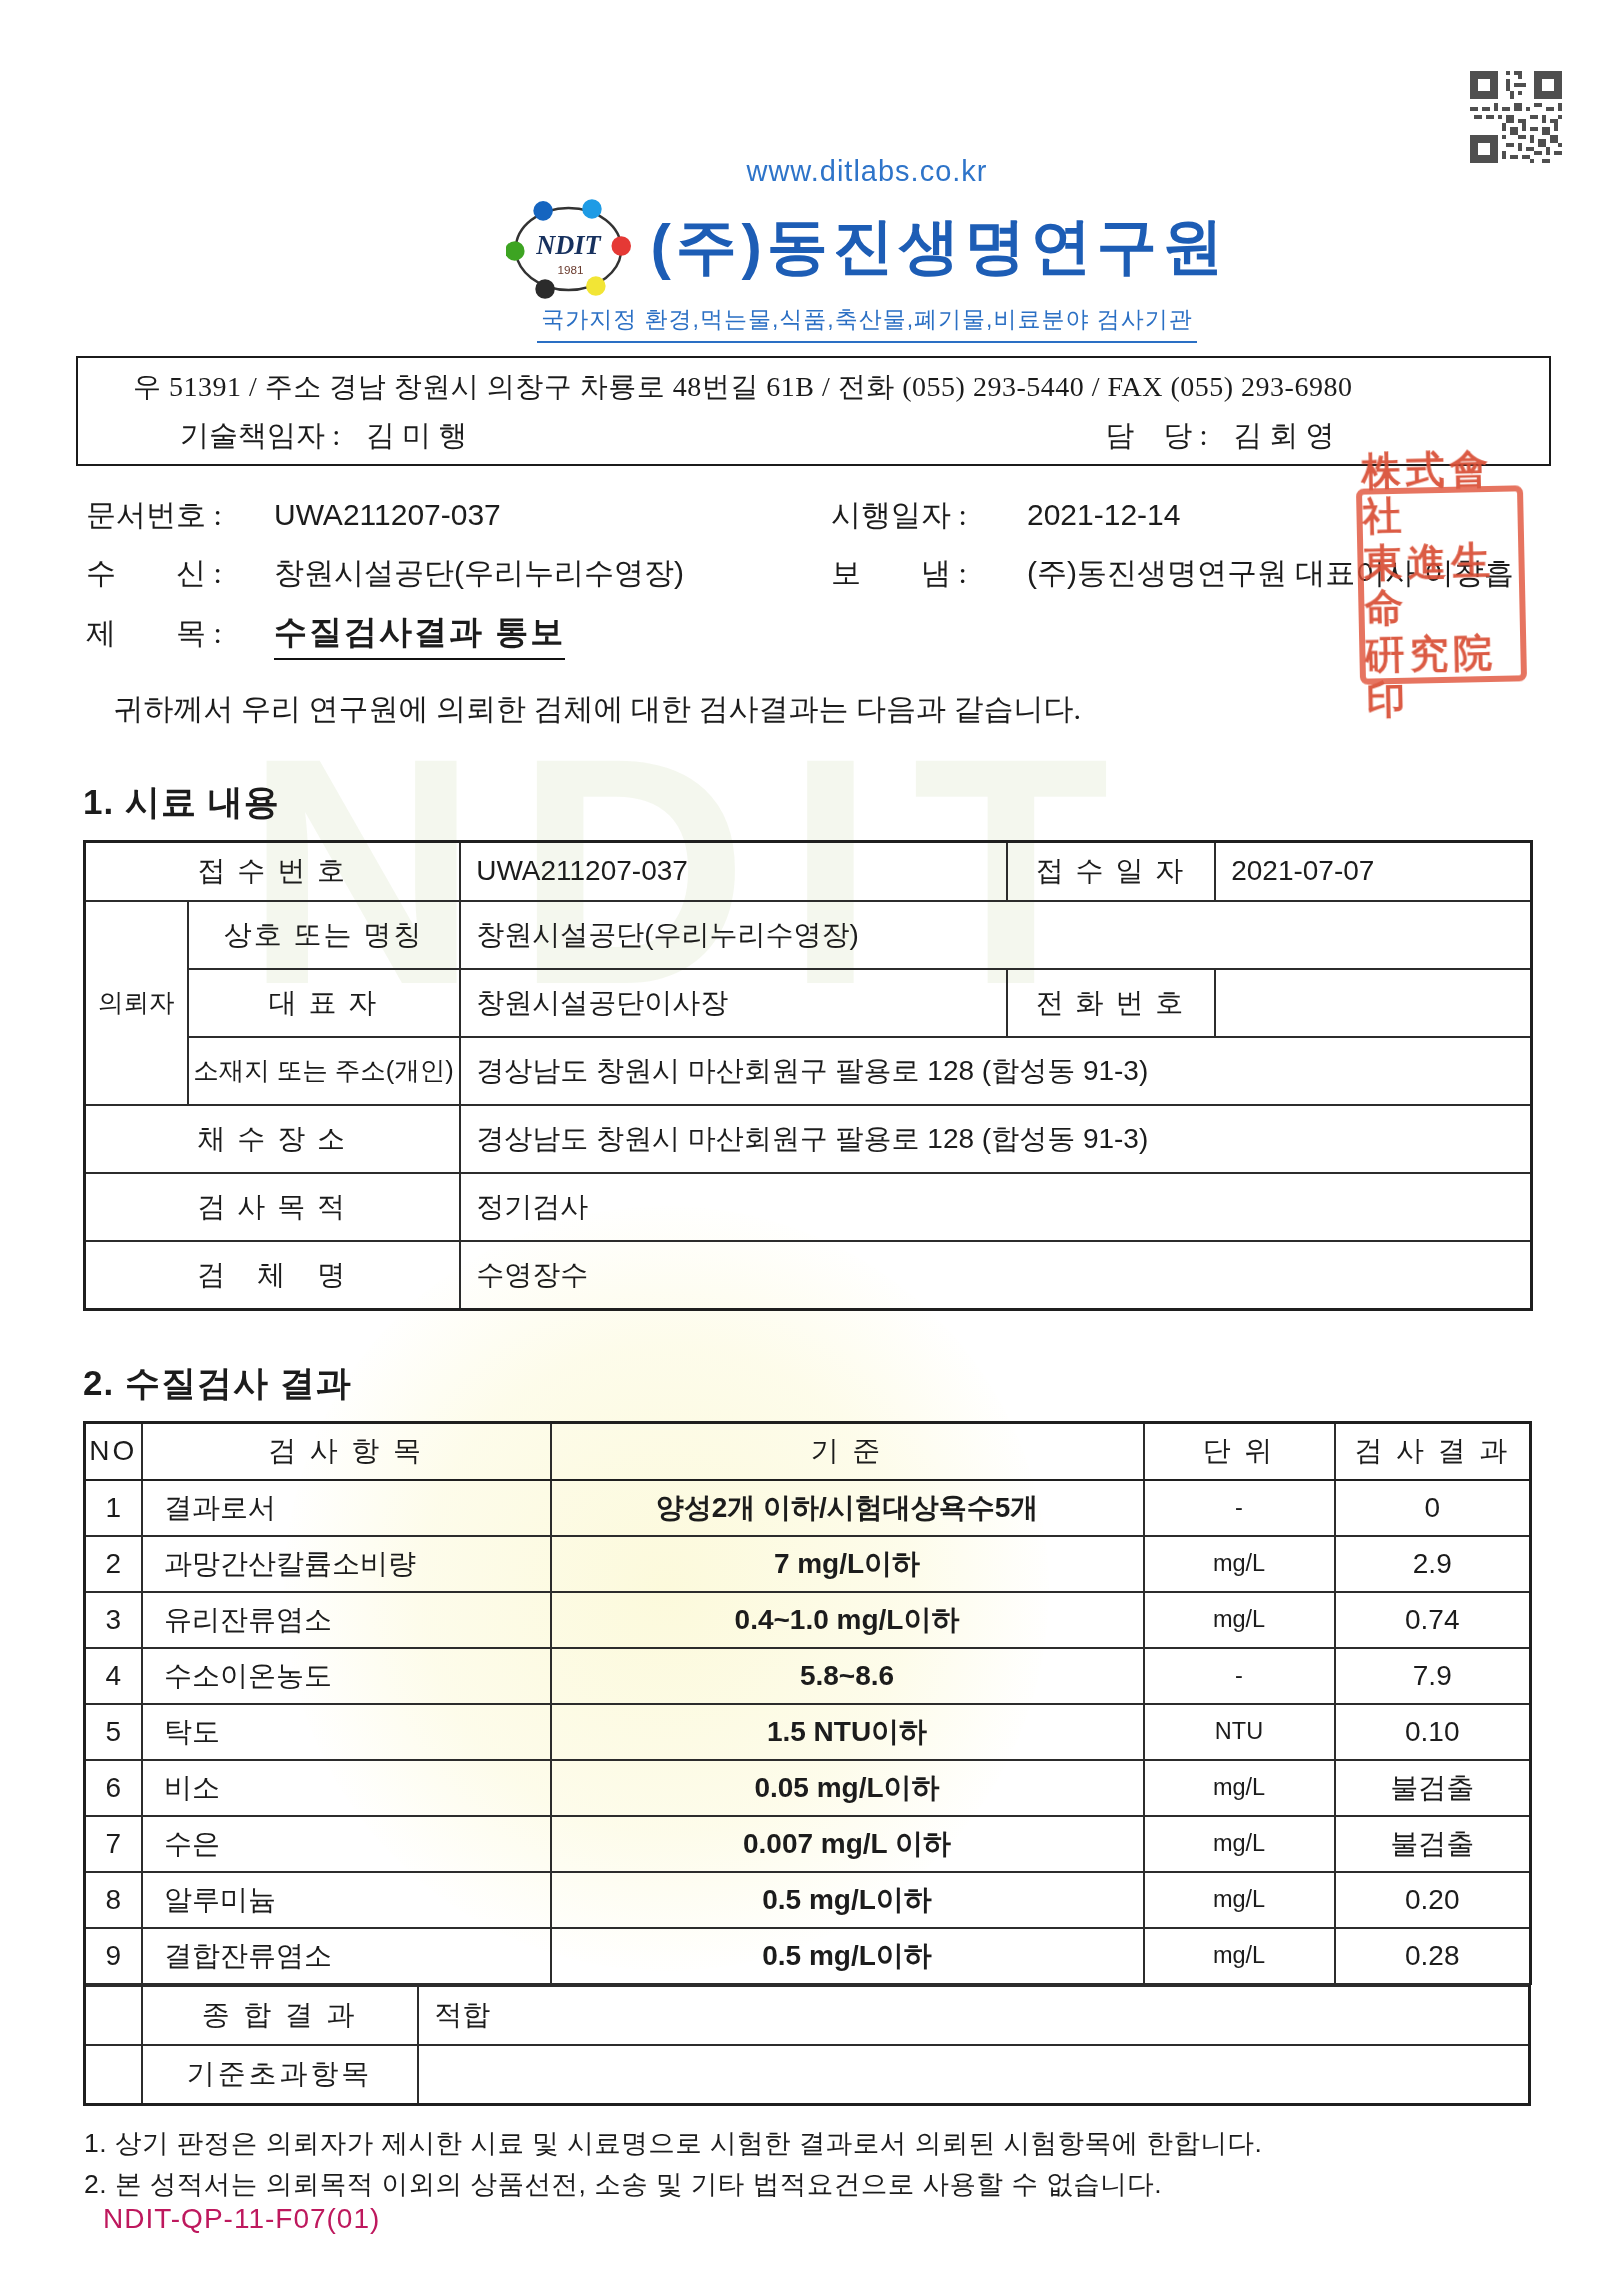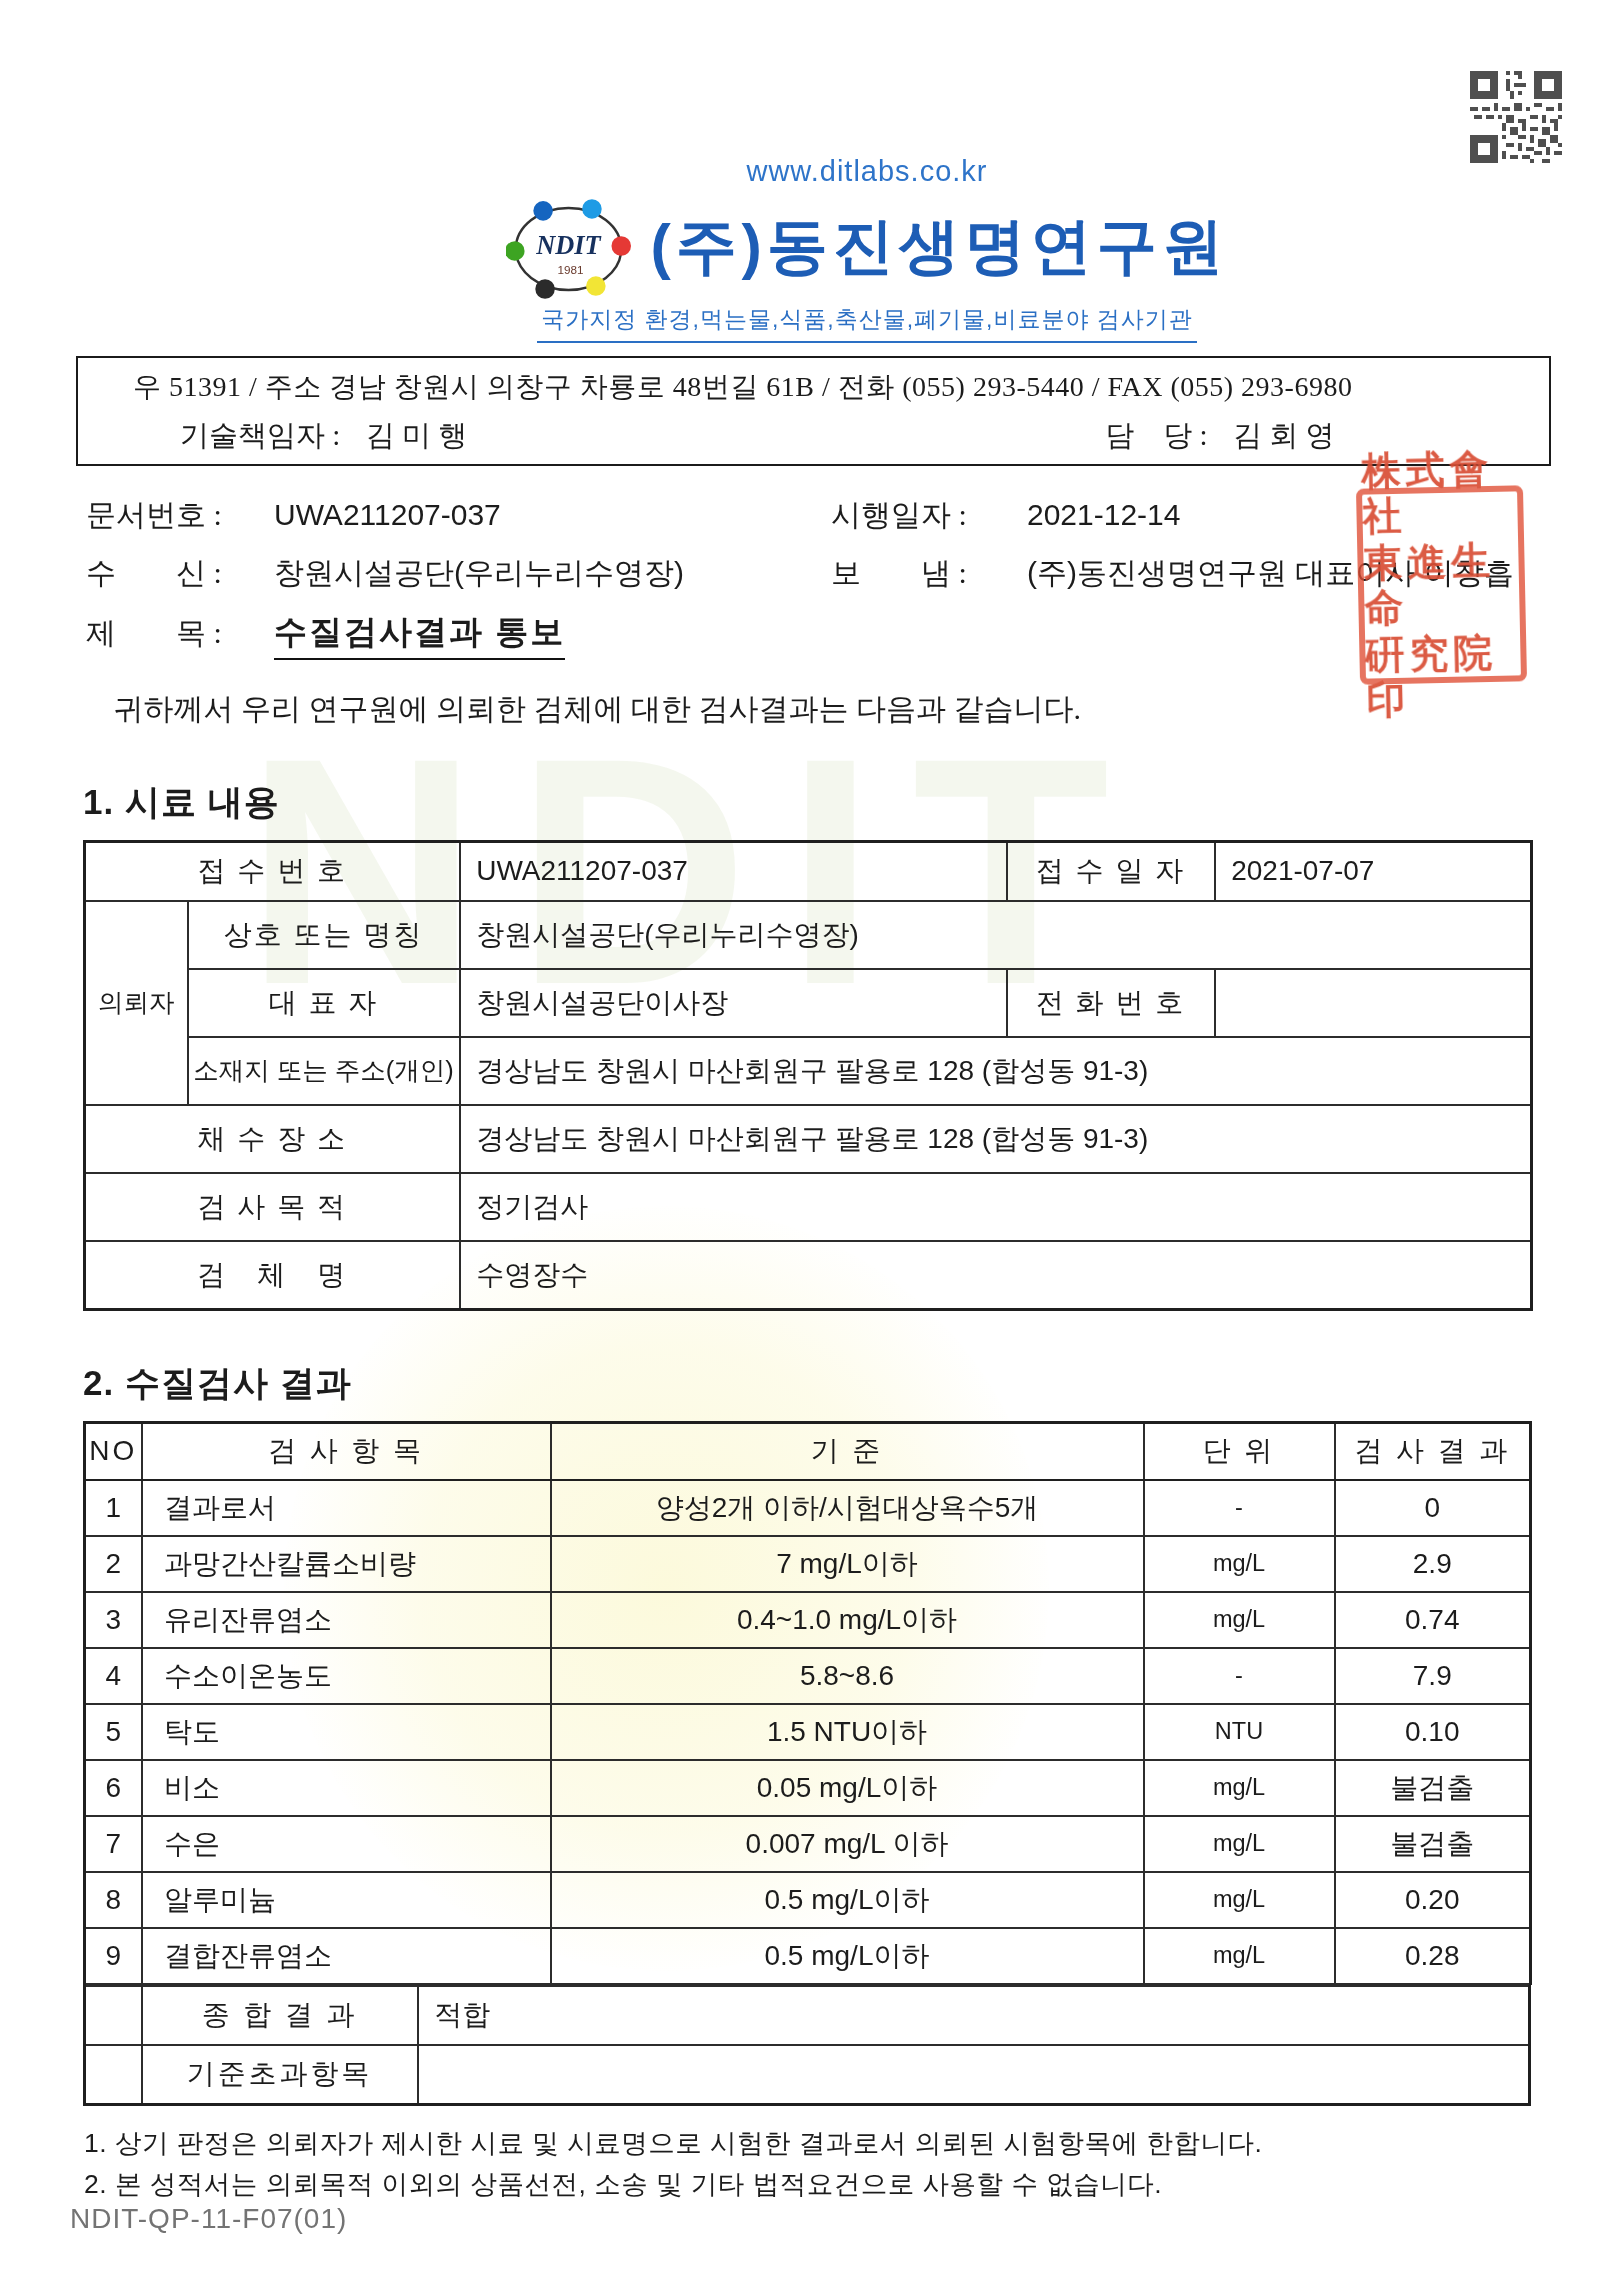--- a/index.html
+++ b/index.html
@@ -53,28 +53,28 @@
   .t1 td{height:64px;}
   .t1 tr.r1 td{height:55px;}
   .lbl{text-align:center;letter-spacing:2px;}
   .val{text-align:left;padding-left:15.7px;}
   .small-lbl{font-size:25.5px;letter-spacing:0;}
   .t2{border:3.9px solid #1f1f1f;border-bottom:none;}
   .t2 td{height:52px;text-align:center;}
   .t2 tr.hdr td{height:53px;border-bottom:2.9px solid #1f1f1f;letter-spacing:2.9px;}
   .t2 .item{text-align:left;padding-left:21.6px;letter-spacing:0;}
   .t2 .unit{font-size:23.5px;letter-spacing:0;}
-  .t2 .std{letter-spacing:0;}
+  .t2 .std{letter-spacing:0;font-weight:bold;}
   .t2b{border:3.9px solid #1f1f1f;border-top:2.9px solid #1f1f1f;}
   .t2b td{height:55px;}
   .t2b .lbl{letter-spacing:2.9px;}
   
   .notes{margin:17.6px 0 0 84px;font-size:26.5px;line-height:1.55;letter-spacing:0.5px;}
   
-  .form-code{position:absolute;left:70px;bottom:57px;font-size:28px;color:#737373;letter-spacing:1px;z-index:1;}
+  .form-code{position:absolute;left:103px;bottom:57px;font-size:28px;color:#be185d;letter-spacing:1px;z-index:1;}
 </style>
 </head>
 <body>
 
 <div class="wm-circle"></div>
 <div class="wm-text">NDIT</div>
 
 <svg class="qr" viewBox="0 0 25 25" xmlns="http://www.w3.org/2000/svg">
   <g fill="#4f4f4f">
     <path d="M1 1h7v7H1zM3 3h3v3H3z" fill-rule="evenodd"></path>

